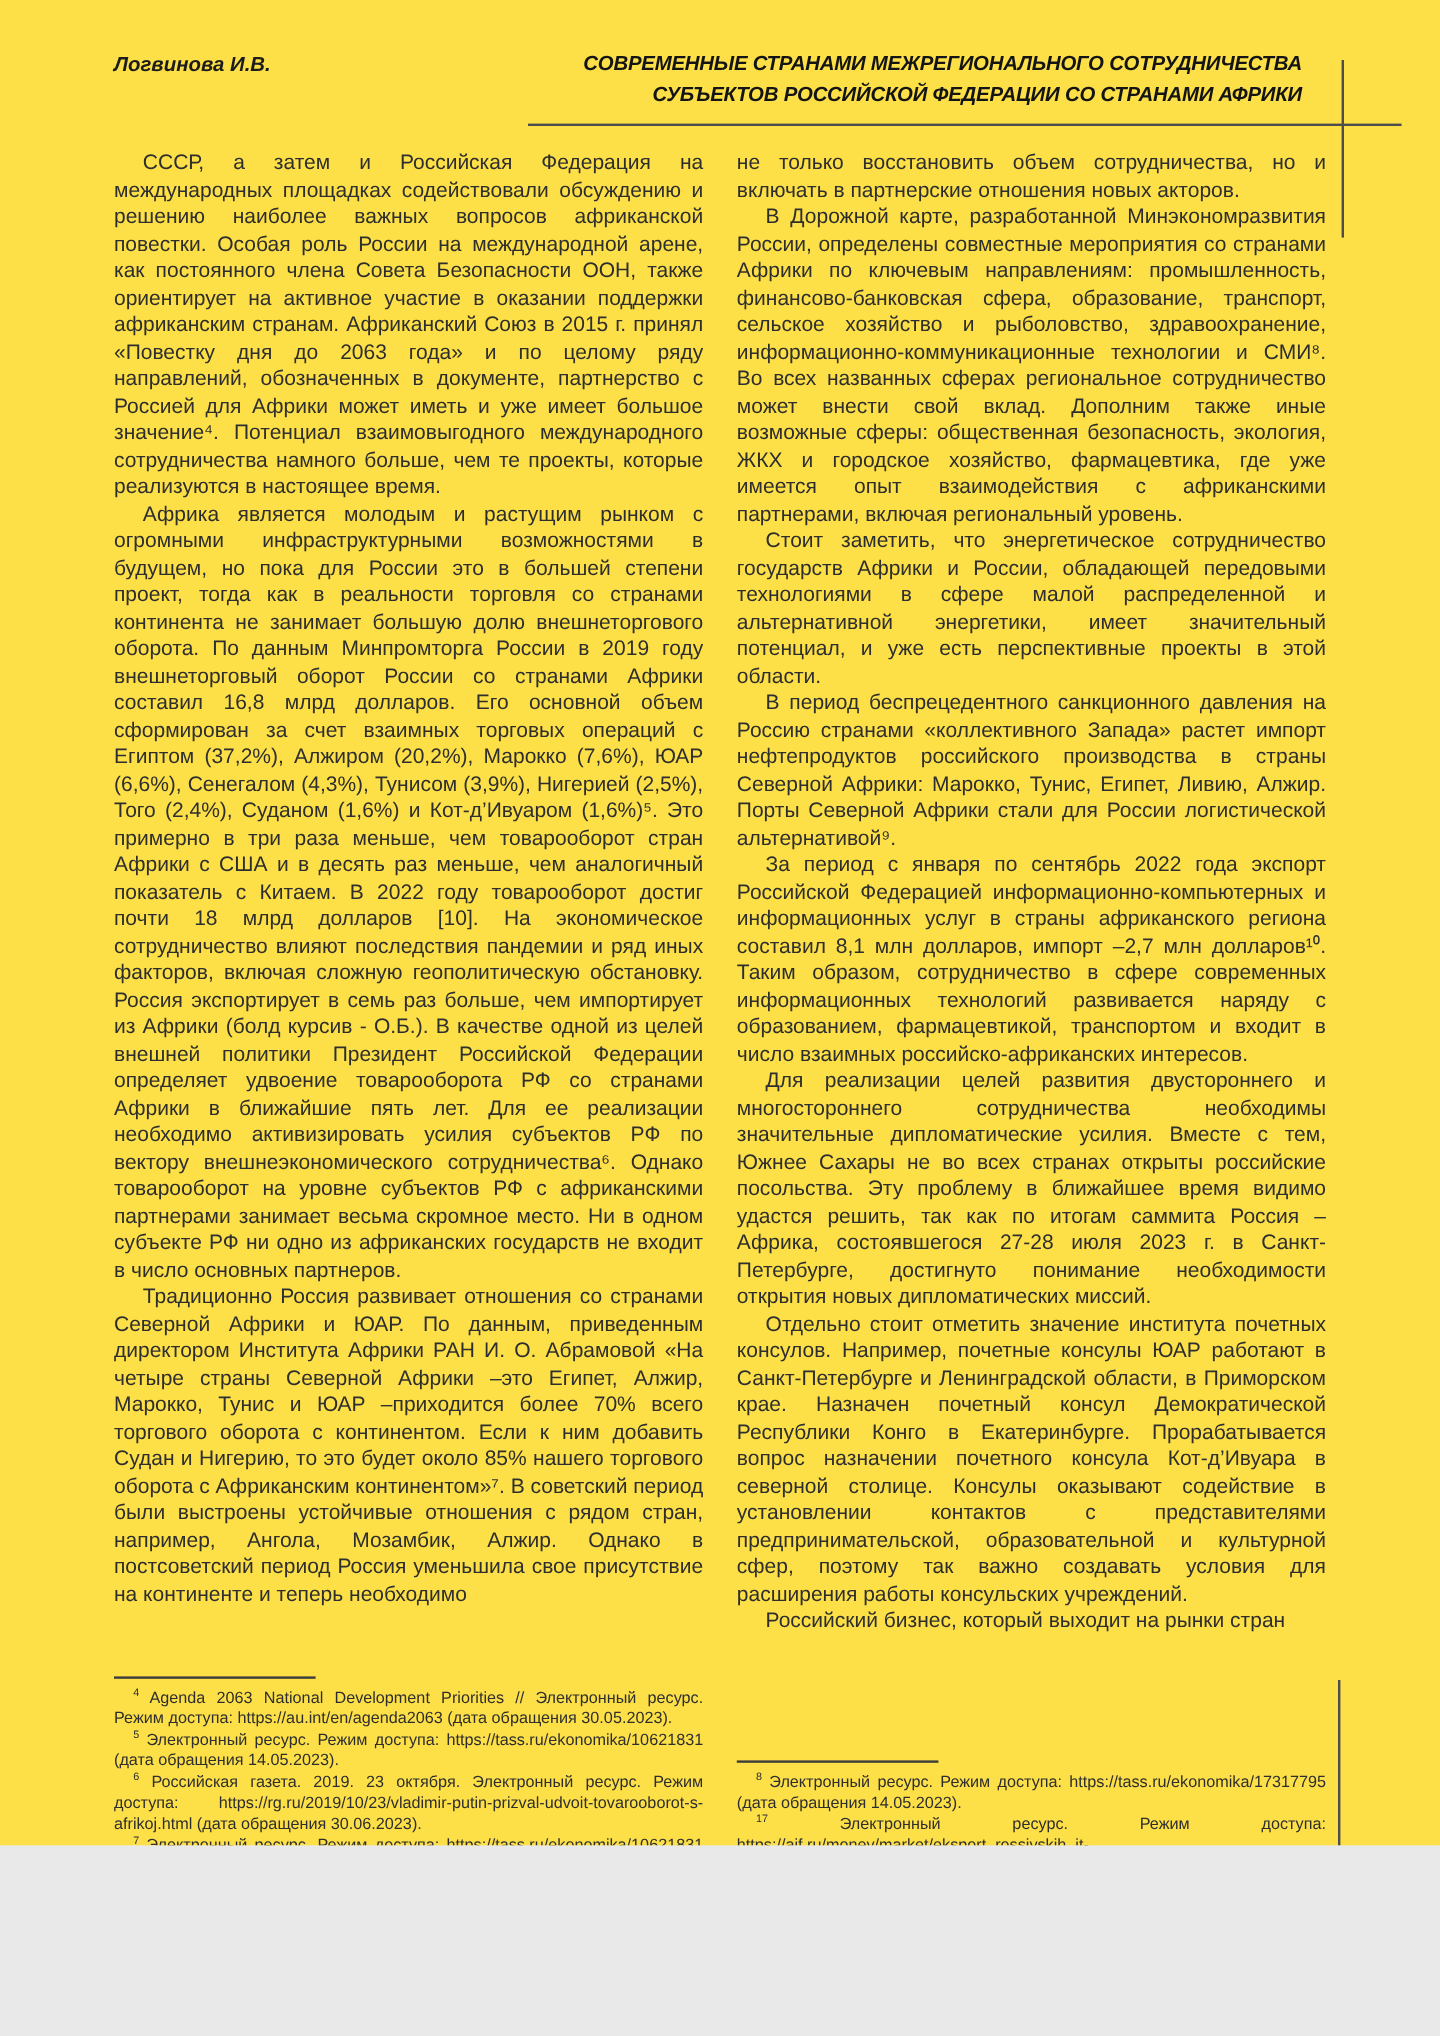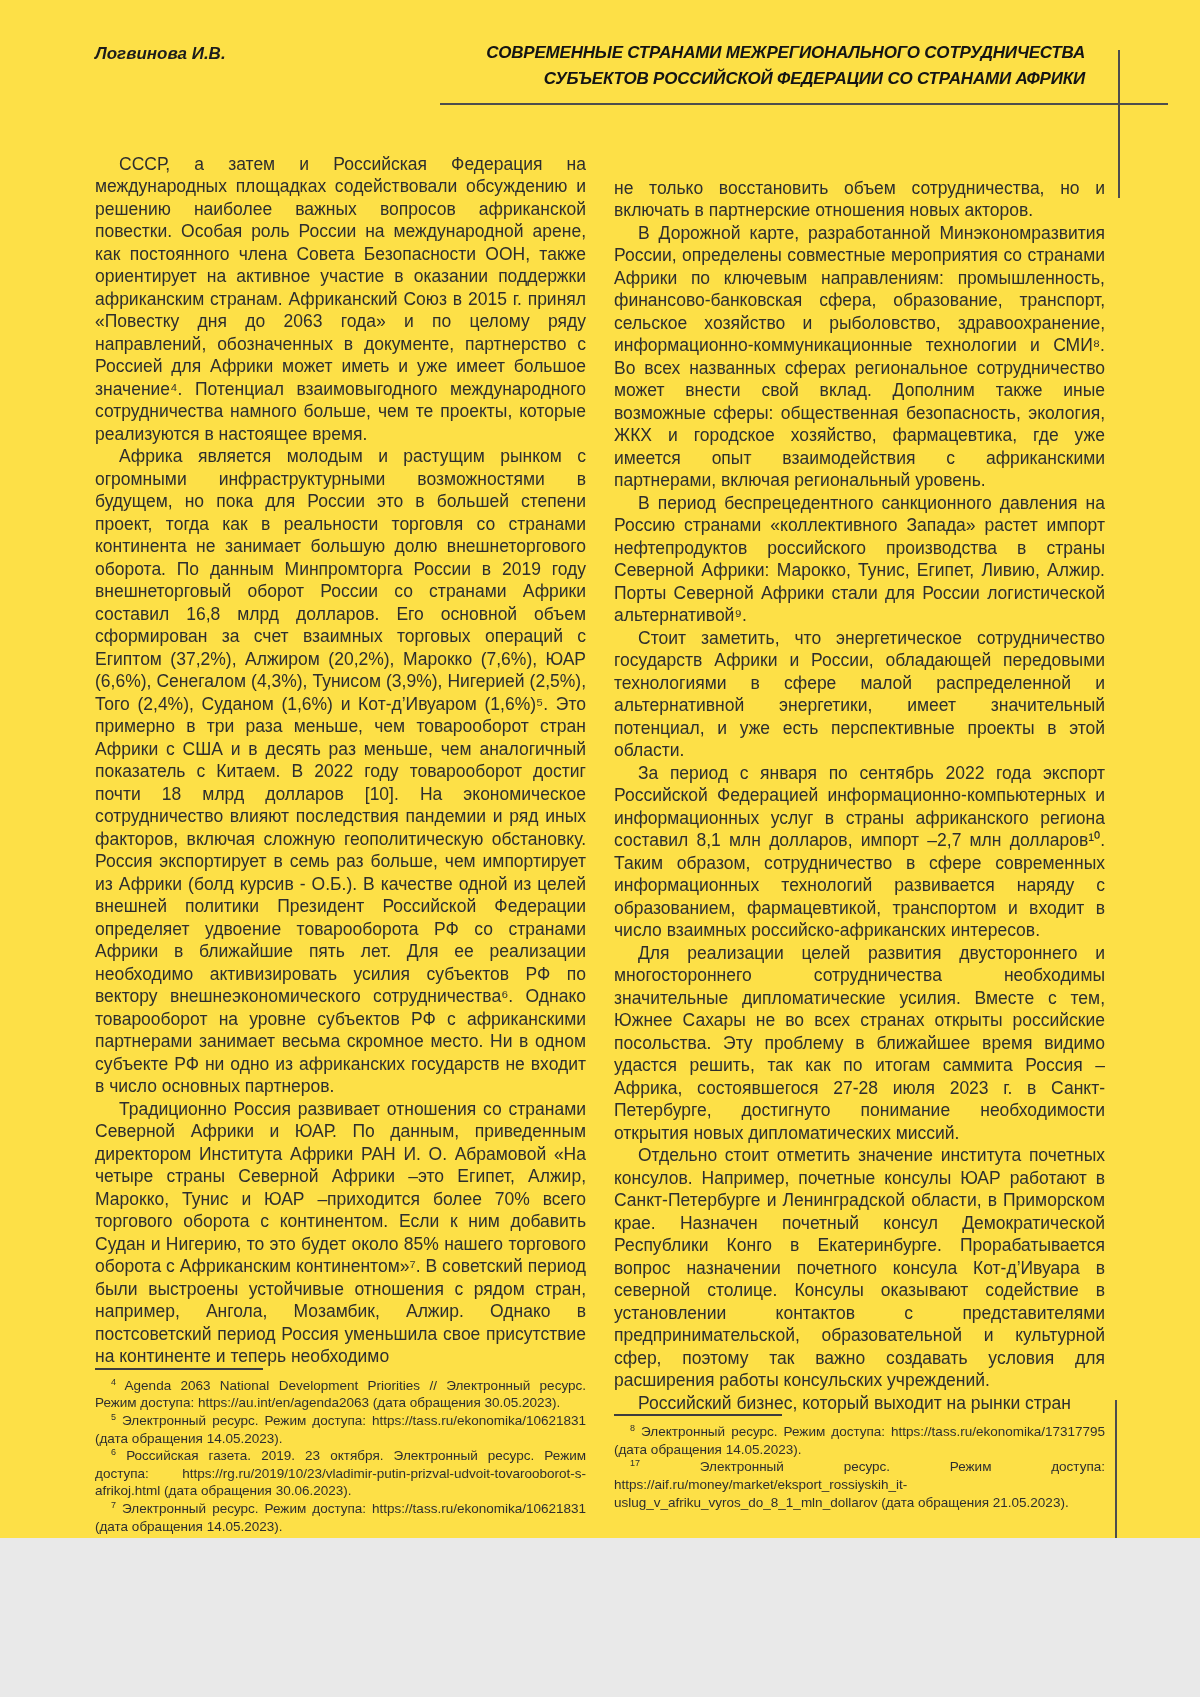--- a/index.html
+++ b/index.html
@@ -28,21 +28,21 @@
   }
   .vline-top{
     position:absolute;left:1118px;top:50px;width:2px;height:148px;background:#4d4d4d;
   }
   .vline-bottom{
     position:absolute;left:1115px;top:1400px;width:2px;height:232px;background:#4d4d4d;
   }
   
   .columns{
     position:absolute;left:95px;top:124px;width:1010px;height:1440px;
-    display:flex;gap:28px;align-items:center;
+    display:flex;gap:28px;
   }
   .col{
     width:491px;display:flex;flex-direction:column;
   }
   .para{
     margin:0;font-size:17.5px;line-height:22.5px;text-align:justify;
     overflow-wrap:break-word;
   }
   .para.indent{text-indent:24px;}
   .footnotes{
@@ -96,22 +96,22 @@
             <div class="footnote"><sup>5</sup> Электронный ресурс. Режим доступа: https://tass.ru/ekonomika/10621831 (дата обращения 14.05.2023).</div>
             <div class="footnote"><sup>6</sup> Российская газета. 2019. 23 октября. Электронный ресурс. Режим доступа: https://rg.ru/2019/10/23/vladimir-putin-prizval-udvoit-tovarooborot-s-afrikoj.html (дата обращения 30.06.2023).</div>
             <div class="footnote"><sup>7</sup> Электронный ресурс. Режим доступа: https://tass.ru/ekonomika/10621831 (дата обращения 14.05.2023).</div>
           </div>
       </div>
     </div>
     <div class="col">
       <div class="col-body">
           <p class="para">не только восстановить объем сотрудничества, но и включать в партнерские отношения новых акторов.</p>
           <p class="para indent">В Дорожной карте, разработанной Минэкономразвития России, определены совместные мероприятия со странами Африки по ключевым направлениям: промышленность, финансово-банковская сфера, образование, транспорт, сельское хозяйство и рыболовство, здравоохранение, информационно-коммуникационные технологии и СМИ⁸. Во всех названных сферах региональное сотрудничество может внести свой вклад. Дополним также иные возможные сферы: общественная безопасность, экология, ЖКХ и городское хозяйство, фармацевтика, где уже имеется опыт взаимодействия с африканскими партнерами, включая региональный уровень.</p>
+          <p class="para indent">Стоит заметить, что энергетическое сотрудничество государств Африки и России, обладающей передовыми технологиями в сфере малой распределенной и альтернативной энергетики, имеет значительный потенциал, и уже есть перспективные проекты в этой области.</p>
           <p class="para indent">В период беспрецедентного санкционного давления на Россию странами «коллективного Запада» растет импорт нефтепродуктов российского производства в страны Северной Африки: Марокко, Тунис, Египет, Ливию, Алжир. Порты Северной Африки стали для России логистической альтернативой⁹.</p>
-          <p class="para indent">Стоит заметить, что энергетическое сотрудничество государств Африки и России, обладающей передовыми технологиями в сфере малой распределенной и альтернативной энергетики, имеет значительный потенциал, и уже есть перспективные проекты в этой области.</p>
           <p class="para indent">За период с января по сентябрь 2022 года экспорт Российской Федерацией информационно-компьютерных и информационных услуг в страны африканского региона составил 8,1 млн долларов, импорт –2,7 млн долларов¹⁰. Таким образом, сотрудничество в сфере современных информационных технологий развивается наряду с образованием, фармацевтикой, транспортом и входит в число взаимных российско-африканских интересов.</p>
           <p class="para indent">Для реализации целей развития двустороннего и многостороннего сотрудничества необходимы значительные дипломатические усилия. Вместе с тем, Южнее Сахары не во всех странах открыты российские посольства. Эту проблему в ближайшее время видимо удастся решить, так как по итогам саммита Россия –Африка, состоявшегося 27-28 июля 2023 г. в Санкт-Петербурге, достигнуто понимание необходимости открытия новых дипломатических миссий.</p>
           <p class="para indent">Отдельно стоит отметить значение института почетных консулов. Например, почетные консулы ЮАР работают в Санкт-Петербурге и Ленинградской области, в Приморском крае. Назначен почетный консул Демократической Республики Конго в Екатеринбурге. Прорабатывается вопрос назначении почетного консула Кот-д’Ивуара в северной столице. Консулы оказывают содействие в установлении контактов с представителями предпринимательской, образовательной и культурной сфер, поэтому так важно создавать условия для расширения работы консульских учреждений.</p>
           <p class="para indent">Российский бизнес, который выходит на рынки стран</p>
         </div>
       <div class="footnotes">
         <div class="fn-sep"></div>
         <div class="fn-list">
             <div class="footnote"><sup>8</sup> Электронный ресурс. Режим доступа: https://tass.ru/ekonomika/17317795 (дата обращения 14.05.2023).</div>
             <div class="footnote"><sup>17</sup> Электронный ресурс. Режим доступа: https://aif.ru/money/market/eksport_rossiyskih_it-uslug_v_afriku_vyros_do_8_1_mln_dollarov (дата обращения 21.05.2023).</div>

